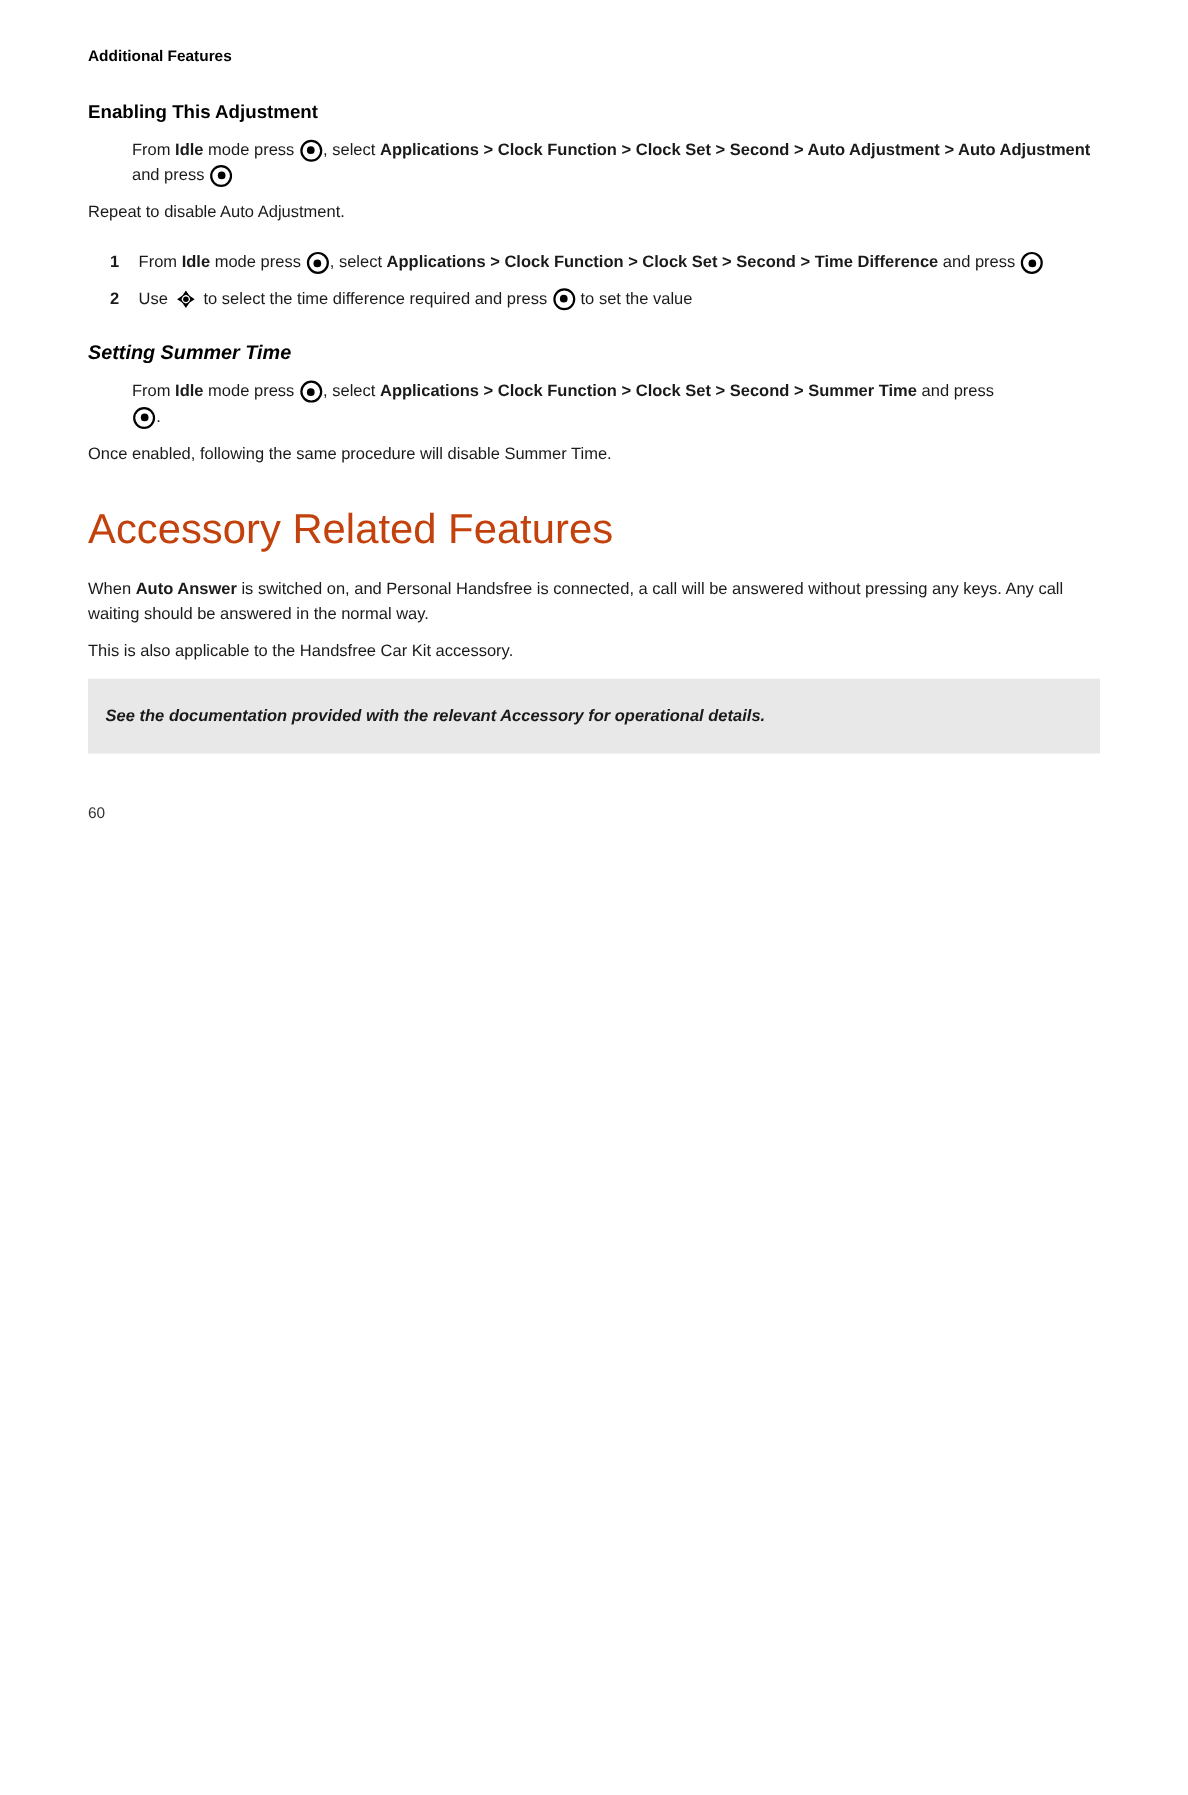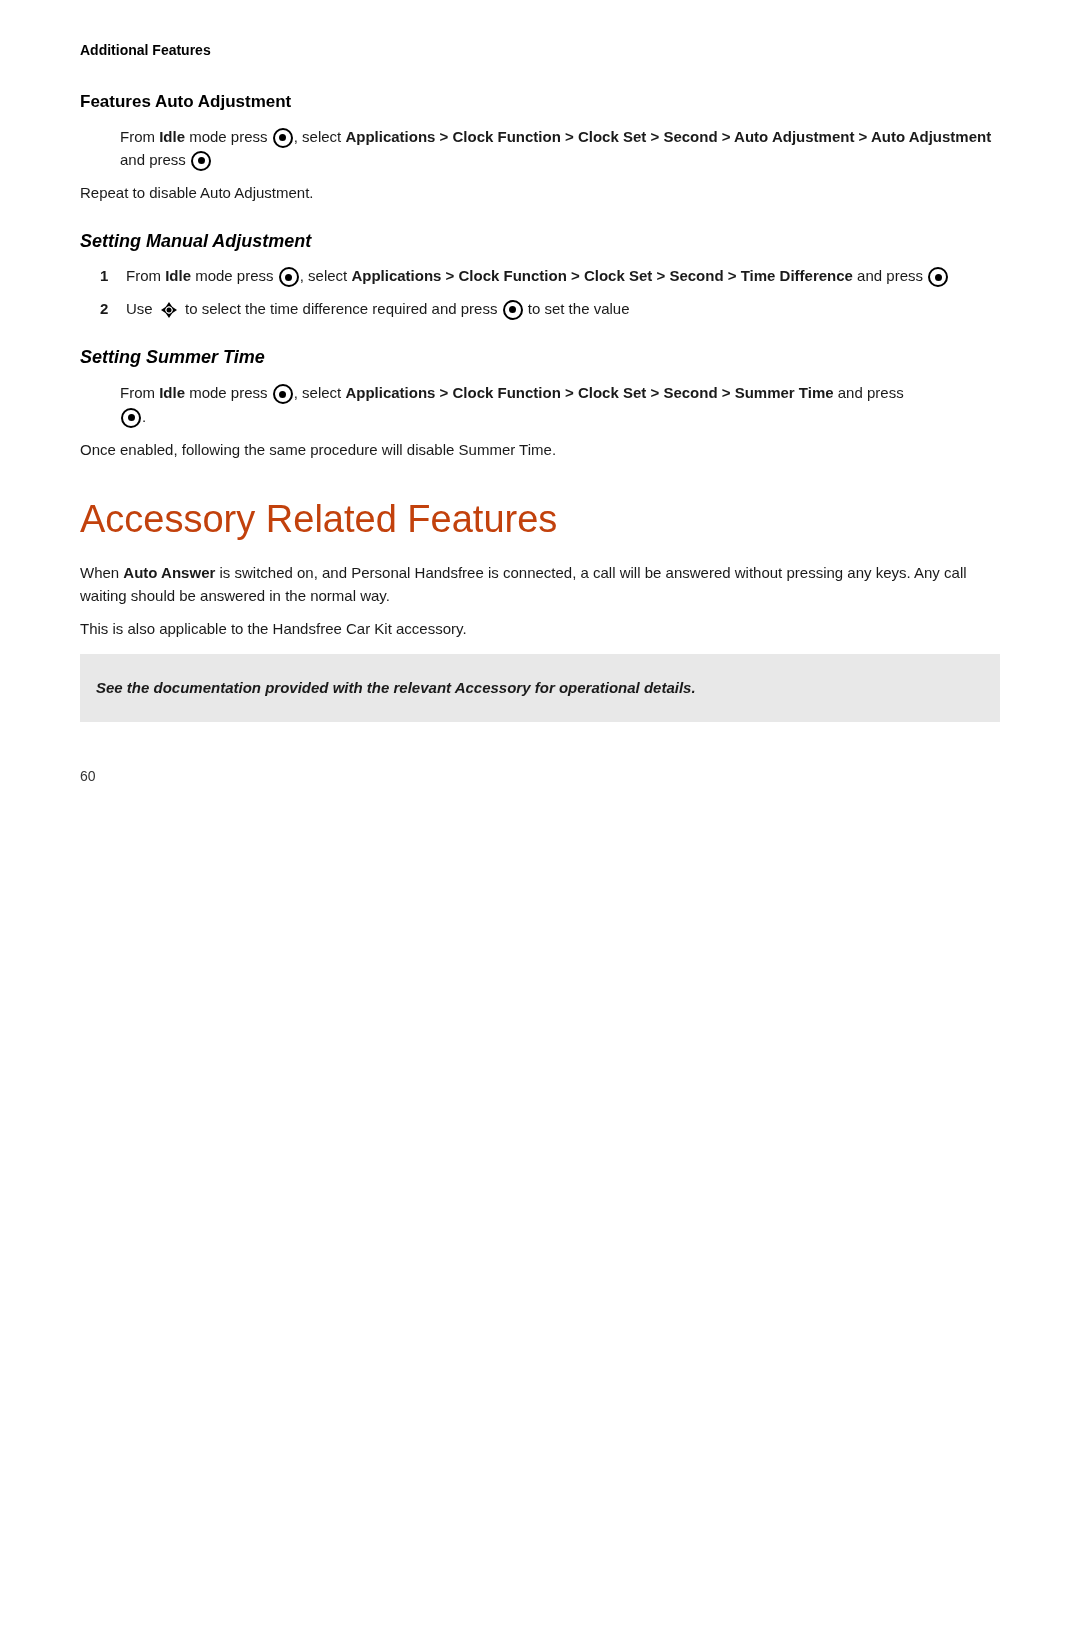--- a/index.html
+++ b/index.html
@@ -113,38 +113,37 @@
       border-radius: 50%;
       background: #000;
     }
   </style>
 </head>
 <body>
 
 <div class="page-header">Additional Features</div>
 
 <div class="section">
-  <div class="section-title">Features Auto Adjustment</div>
+  <div class="section-title">Enabling This Adjustment</div>
   <div class="indent">
     <p>
       From <strong>Idle</strong> mode press
       <span class="inline-ok">
           <span class="inline-ok-dot"></span>
         </span>,
       select <strong>Applications &gt; Clock Function &gt; Clock Set &gt; Second &gt; Auto Adjustment &gt; Auto Adjustment</strong> and press
       <span class="inline-ok">
           <span class="inline-ok-dot"></span>
         </span>
     </p>
   </div>
   <p>Repeat to disable Auto Adjustment.</p>
 </div>
 
 <div class="section">
-  <div class="section-italic-title">Setting Manual Adjustment</div>
   <div class="numbered-list">
     <div class="numbered-item">
       <span class="num">1</span>
       <div class="content">
         From <strong>Idle</strong> mode press
         <span class="inline-ok">
             <span class="inline-ok-dot"></span>
           </span>,
         select <strong>Applications &gt; Clock Function &gt; Clock Set &gt; Second &gt; Time Difference</strong> and press
         <span class="inline-ok">

